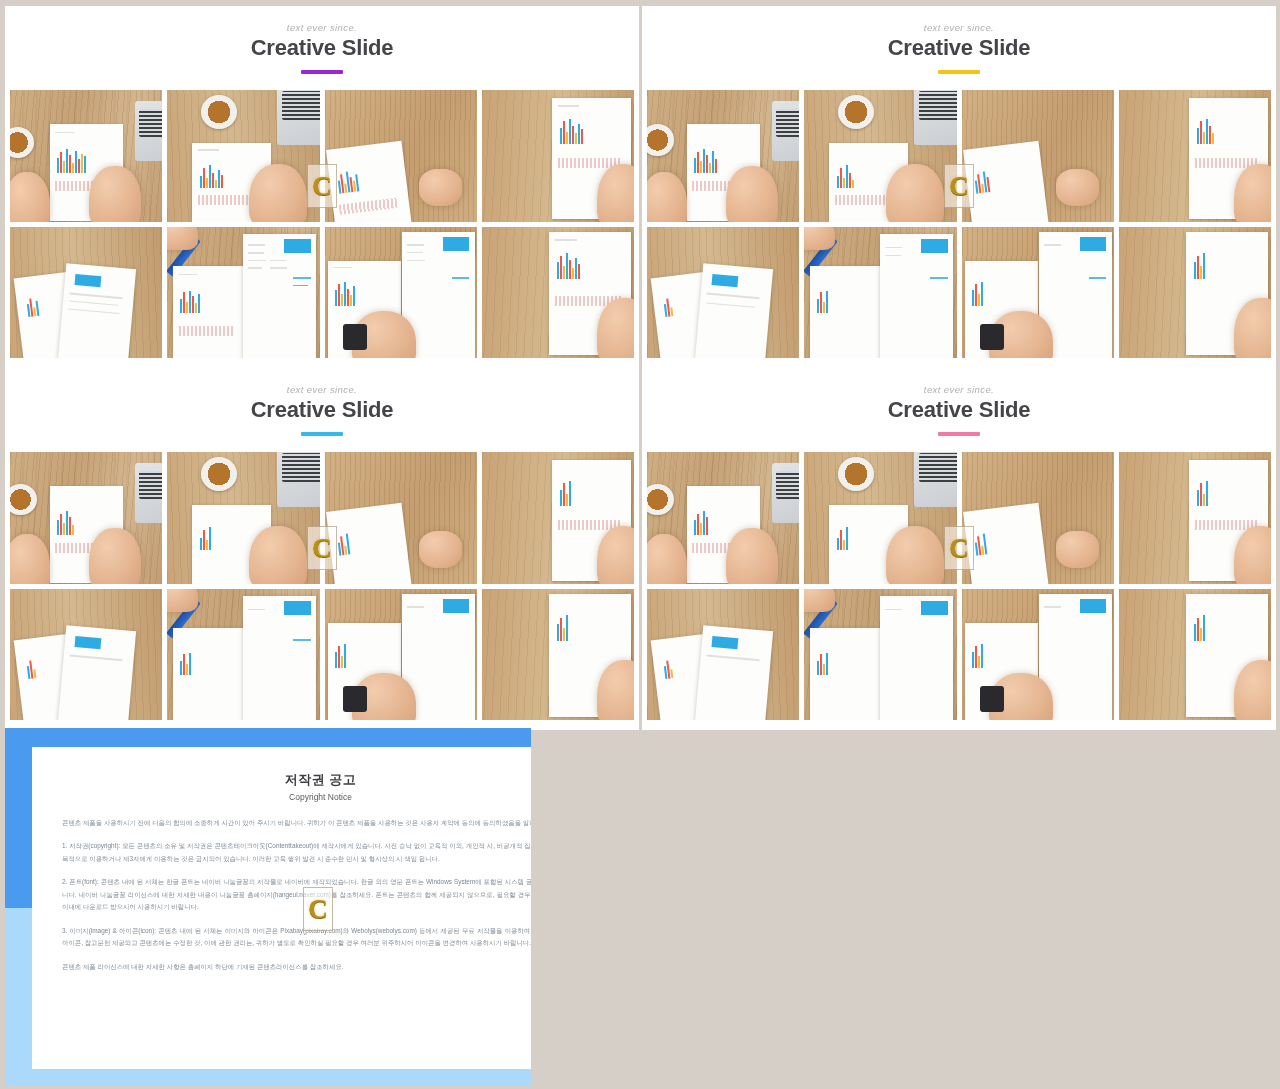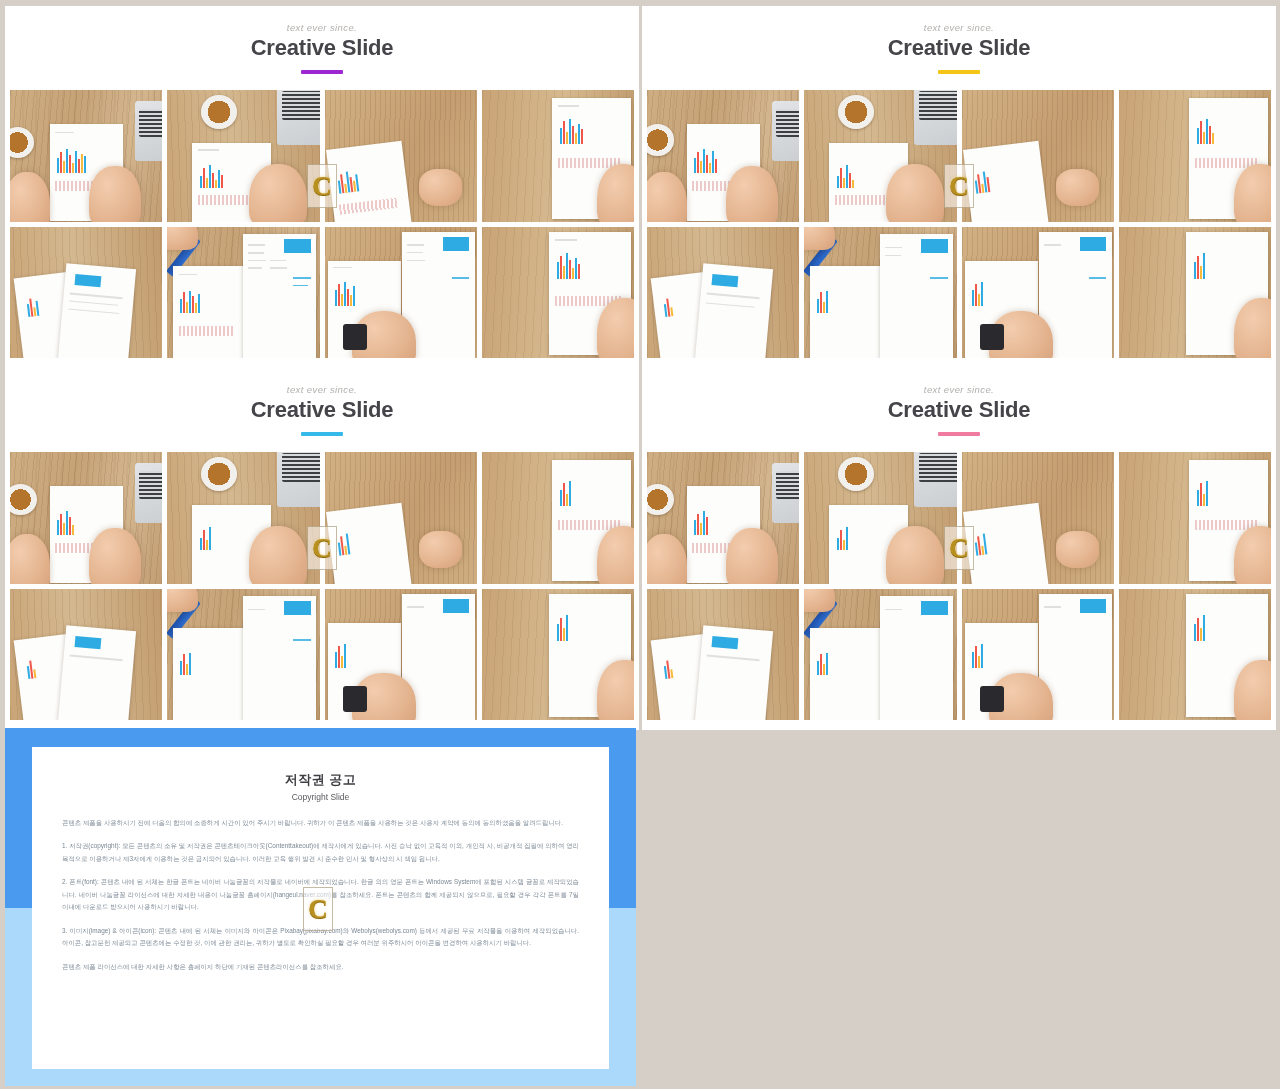--- a/index.html
+++ b/index.html
@@ -142,21 +142,21 @@
     font-family:"Liberation Serif", serif;
     font-weight:bold; font-size:27px; line-height:1;
     color:#b8901f;
     text-shadow:0 1px 0 #8d6b12, 0 0 3px rgba(220,180,70,.8);
   }
   .wm.slide-wm{ left:302px; top:158px; }
 
   
   #copy-panel{
     position:absolute; left:5px; top:728px;
-    width:631px; height:358px;
+    width:526px; height:358px;
     background:#4a9bf0;
     overflow:hidden;
   }
   #copy-panel .lower{
     position:absolute; left:0; right:0; top:180px; bottom:0;
     background:#abd9fb;
   }
   .copy-sheet{
     position:absolute; left:27px; top:19px;
     width:577px; height:322px;
@@ -780,21 +780,21 @@
         <div class="hand" style="right:-12%;top:54%;width:36%;height:52%"></div>
       </div>
     </div>
     <div class="wm slide-wm">C</div>
   </div>
 
   <div id="copy-panel">
     <div class="lower"></div>
     <div class="copy-sheet">
       <div class="c-title">저작권 공고</div>
-      <div class="c-sub">Copyright Slide</div>
+      <div class="c-sub">Copyright Notice</div>
       <div class="c-para">콘텐츠 제품을 사용하시기 전에 다음의 합의에 소중하게 시간이 있어 주시기 바랍니다. 귀하가 이 콘텐츠 제품을 사용하는 것은 사용자 계약에 동의에 동의하셨음을 알려드립니다.</div>
       <div class="c-para">1. 저작권(copyright): 모든 콘텐츠의 소유 및 저작권은 콘텐츠테이크아웃(Contenttakeout)에 제작사에게 있습니다. 사전 승낙 없이 교육적 이외, 개인적 사, 비공개적 집필에 의하여 영리 목적으로 이용하거나 제3자에게 이용하는 것은 금지되어 있습니다. 이러한 교육 행위 발견 시 준수한 민사 및 형사상의 시 책임 됩니다.</div>
       <div class="c-para">2. 폰트(font): 콘텐츠 내에 된 서체는 한글 폰트는 네이버 나눔글꼴의 저작물로 네이버에 제작되었습니다. 한글 외의 영문 폰트는 Windows System에 포함된 시스템 글꼴로 제작되었습니다. 네이버 나눔글꼴 라이선스에 대한 자세한 내용이 나눔글꼴 홈페이지(hangeul.naver.com)를 참조하세요. 폰트는 콘텐츠의 함께 제공되지 않으므로, 필요할 경우 각각 폰트를 7일 이내에 다운로드 받으시어 사용하시기 바랍니다.</div>
       <div class="c-para">3. 이미지(image) &amp; 아이콘(icon): 콘텐츠 내에 된 서체는 이미지와 아이콘은 Pixabay(pixabay.com)와 Webolys(webolys.com) 등에서 제공된 무료 저작물을 이용하여 제작되었습니다. 아이콘, 참고문헌 제공되고 콘텐츠에는 수정한 것, 이에 관한 권리는, 귀하가 별도로 확인하실 필요할 경우 여러분 위주하시어 아이콘을 변경하여 사용하시기 바랍니다.</div>
       <div class="c-para">콘텐츠 제품 라이선스에 대한 자세한 사항은 홈페이지 하단에 기재된 콘텐츠라이선스를 참조하세요.</div>
     </div>
   </div>
   <div class="wm copy-wm">C</div>
 
 </div>

